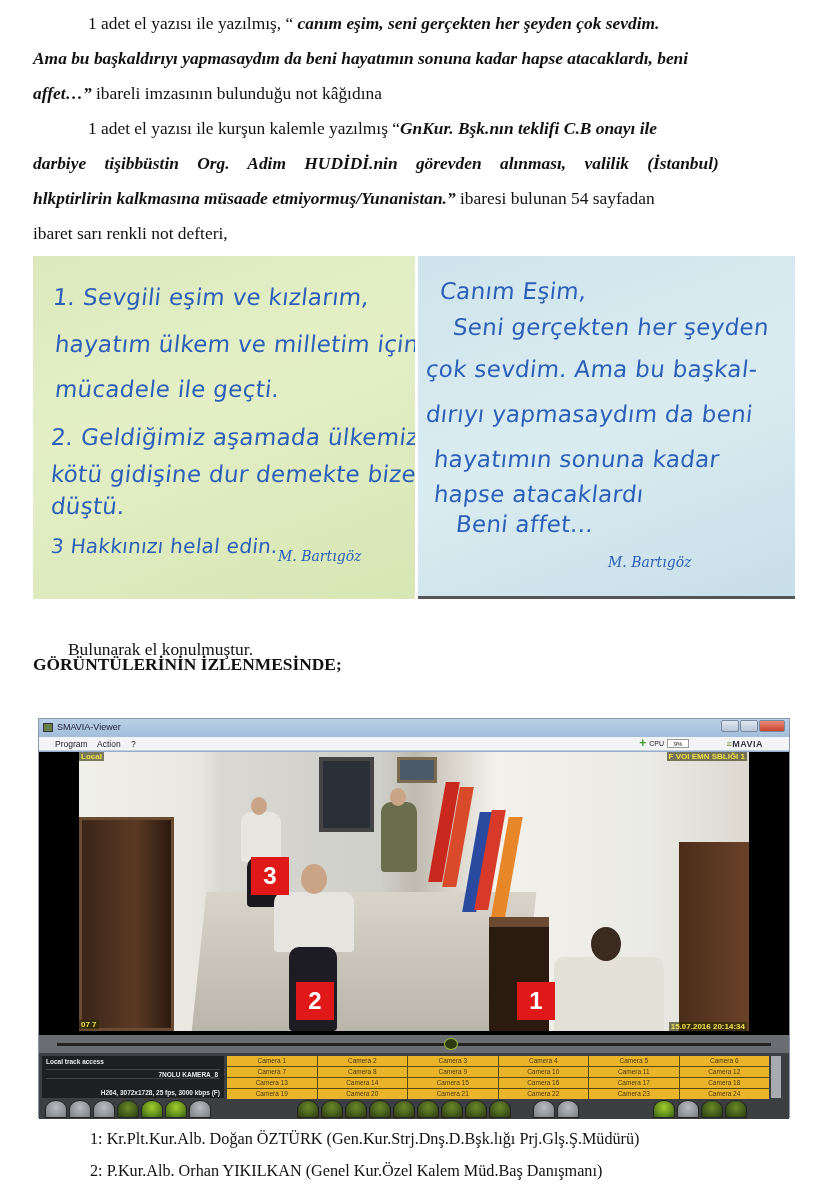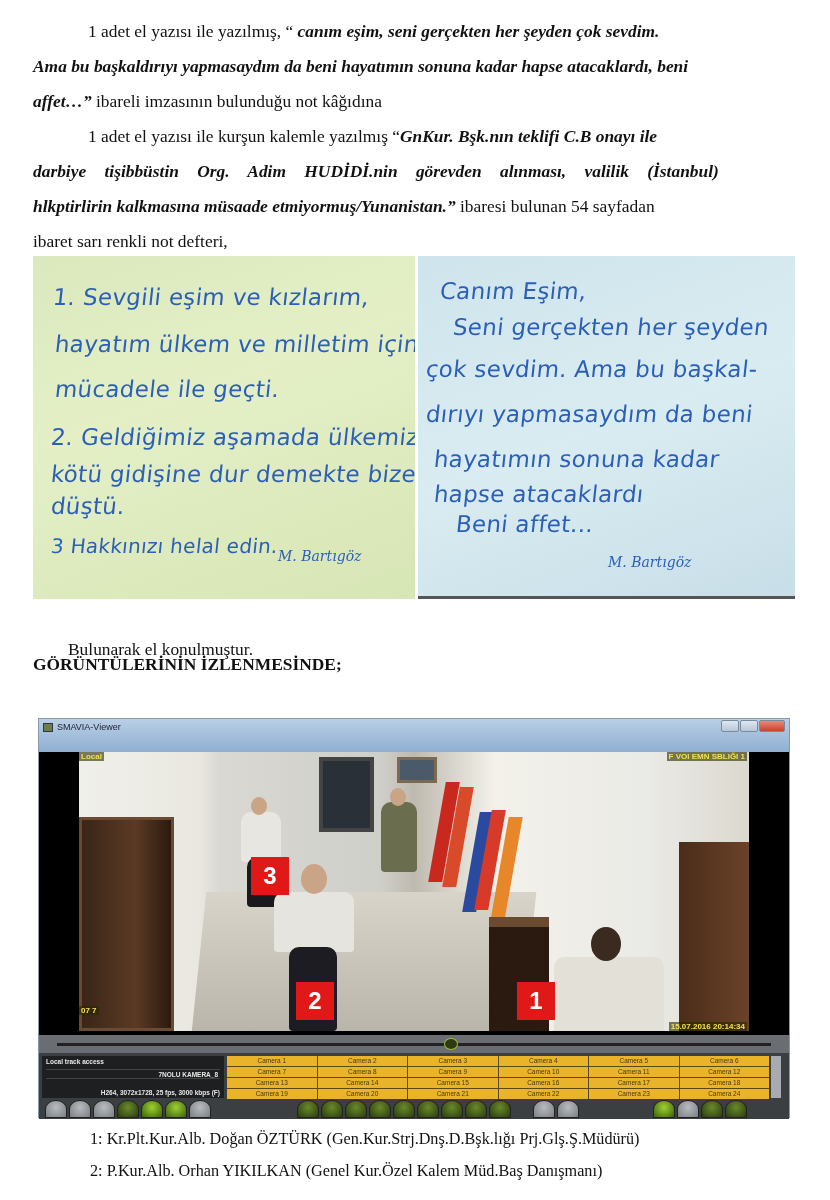--- a/index.html
+++ b/index.html
@@ -1,20 +1,20 @@
 <!DOCTYPE html>
 <html><head>
 <meta charset="utf-8">
 <style>
   * { box-sizing: border-box; margin: 0; padding: 0; }
   html, body { width: 830px; height: 1200px; background: #ffffff; overflow: hidden; }
   body { position: relative; font-family: "Liberation Serif", "DejaVu Serif", serif; color: #111; }
 
   .para { position: absolute; left: 33px; width: 762px; font-size: 17.4px; line-height: 35px; text-align: justify; text-align-last: left; }
-  .para .indent { padding-left: 55px; margin-top: 8px; }
+  .para .indent { padding-left: 55px; }
   .para b { font-style: italic; font-weight: bold; }
   .line { display: block; white-space: nowrap; }
 
   
   .note { position: absolute; top: 256px; height: 343px; overflow: hidden; }
   .note-green { left: 33px; width: 382px; background: linear-gradient(160deg, #dbe9bd 0%, #e4efc6 40%, #d7e6b5 100%); }
   .note-blue { left: 418px; width: 377px; background: linear-gradient(160deg, #cfe4ec 0%, #d9ecf1 50%, #c8dee8 100%); border-bottom: 3px solid #555; }
   .hw { position: absolute; font-family: "DejaVu Sans", sans-serif; color: #2b5fb8; font-size: 23px; white-space: nowrap; letter-spacing: 0.3px; transform: skewX(-6deg); }
   .sig { position: absolute; font-family: "DejaVu Serif", serif; font-style: italic; color: #2b5fb8; font-size: 14px; white-space: nowrap; }
 
@@ -122,20 +122,31 @@
 <div class="viewer">
   <div class="titlebar">
     <span class="app-icon"></span>
     <span class="title">SMAVIA-Viewer</span>
     <div class="win-btns">
       <span class="win-btn"></span>
       <span class="win-btn"></span>
       <span class="win-btn close"></span>
     </div>
   </div>
+  <div class="menubar">
+    <span class="menu" style="left:16px;">Program</span>
+    <span class="menu" style="left:58px;">Action</span>
+    <span class="menu" style="left:92px;">?</span>
+    <span class="cpu">
+      <span class="plus">+</span>
+      <span>CPU</span>
+      <span class="meter">9%</span>
+    </span>
+    <span class="brand"><span>≡</span><span style="color:#334">MAVIA</span></span>
+  </div>
 
   <div class="video-area">
     <div class="video">
       <div class="floor"></div>
       <div class="corridor-door"></div>
       <div class="painting"></div>
       <div class="door-left"></div>
       <div class="door-right"></div>
       <div class="flag" style="left:358px;top:30px;background:#c8281e;"></div>
       <div class="flag" style="left:372px;top:35px;background:#d84a2a;"></div>
@@ -157,21 +168,21 @@
 
       <div class="person" style="left:475px;top:205px;width:110px;height:80px;background:#e3e0d8;"></div>
       <div class="head" style="left:512px;top:175px;width:30px;height:34px;background:#3a2a20;"></div>
 
       <div class="marker" style="left:172px;top:105px;">3</div>
       <div class="marker" style="left:217px;top:230px;">2</div>
       <div class="marker" style="left:438px;top:230px;">1</div>
 
       <div class="osd" style="left:0;top:0;">Local</div>
       <div class="osd" style="right:2px;top:0;">F VOI EMN SBLIĞI 1</div>
-      <div class="osd" style="left:0;bottom:16px;">07 7</div>
+      <div class="osd" style="left:0;bottom:2px;">07 7</div>
       <div class="osd" style="right:2px;bottom:0;">15.07.2016  20:14:34</div>
     </div>
   </div>
 
   <div class="scrub">
     <div class="track"></div>
     <div class="knob"></div>
   </div>
 
   <div class="bottom-panel">

